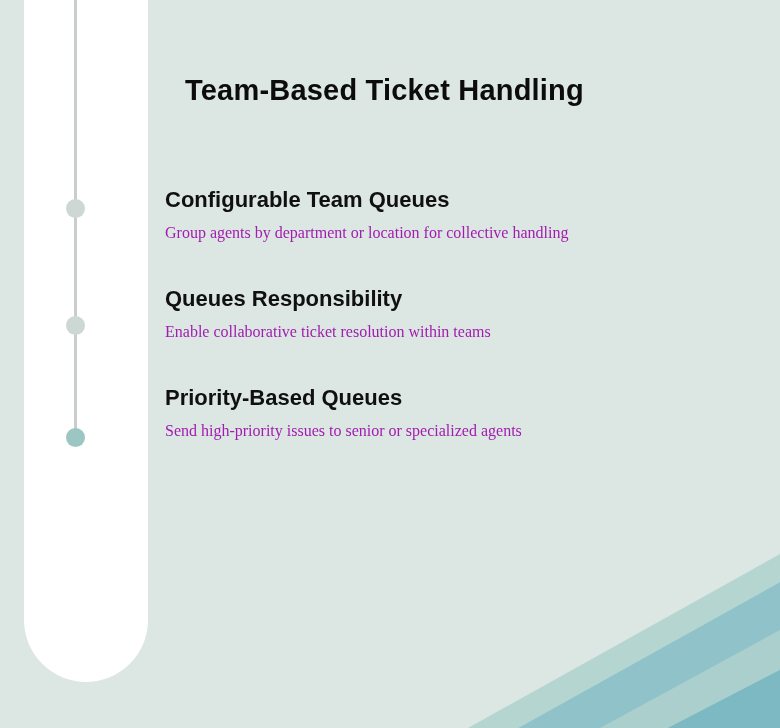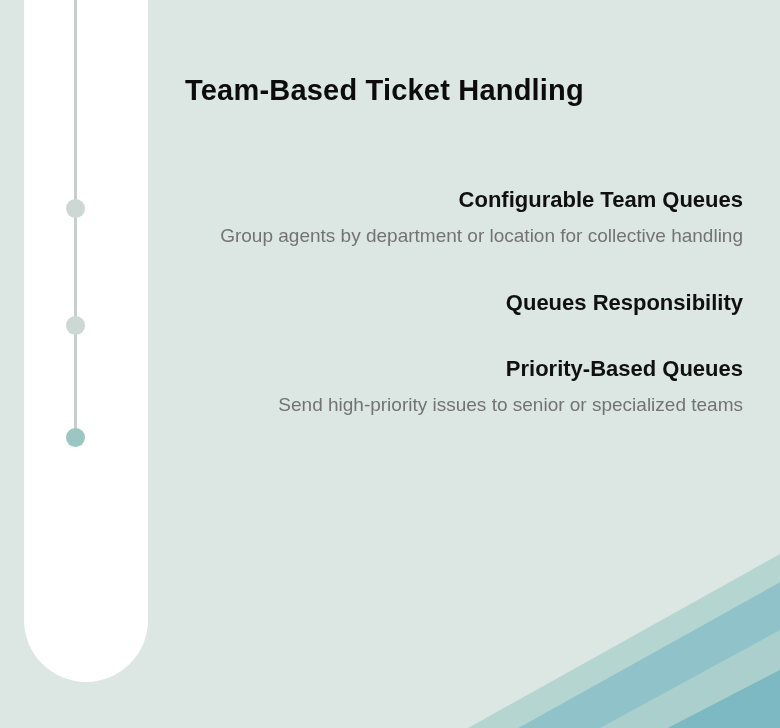--- a/index.html
+++ b/index.html
@@ -55,31 +55,32 @@
     color: #161616;
   }
   .title {
     font-size: 29px;
     font-weight: bold;
     letter-spacing: 0.2px;
     color: #0c0c0c;
     margin-left: 20px;
     margin-bottom: 80px;
   }
-  .feature { margin-bottom: 40px; text-align: right; }
+  .feature { margin-bottom: 40px; }
   .feature h3 {
     font-size: 22px;
     font-weight: bold;
     color: #101010;
     margin-bottom: 8px;
   }
   .feature p {
-    font-size: 19px;
+    font-size: 16px;
     line-height: 1.55;
-    color: #737373;
+    color: #a21caf;
+    font-family: Liberation Serif, serif;
   }
 
   
   .corner-svg {
     position: absolute;
     left: 0;
     top: 0;
     width: 780px;
     height: 728px;
     pointer-events: none;
@@ -100,25 +101,26 @@
   <div class="content">
     <div class="title">Team-Based Ticket Handling</div>
 
     <div class="feature">
       <h3>Configurable Team Queues</h3>
       <p>Group agents by department or location for collective handling</p>
     </div>
 
     <div class="feature">
       <h3>Queues Responsibility</h3>
+      <p>Enable collaborative ticket resolution within teams</p>
     </div>
 
     <div class="feature">
       <h3>Priority-Based Queues</h3>
-      <p>Send high-priority issues to senior or specialized teams</p>
+      <p>Send high-priority issues to senior or specialized agents</p>
     </div>
   </div>
 
   <svg class="corner-svg" viewBox="0 0 780 728">
     <polygon points="468,728 780,554 780,582 518,728" fill="#b5d5d1"></polygon>
     <polygon points="518,728 780,582 780,728" fill="#8fc3c9"></polygon>
     <polygon points="600,728 780,630 780,670 668,728" fill="#aacfcc"></polygon>
     <polygon points="668,728 780,670 780,728" fill="#7db9c2"></polygon>
   </svg>
 

